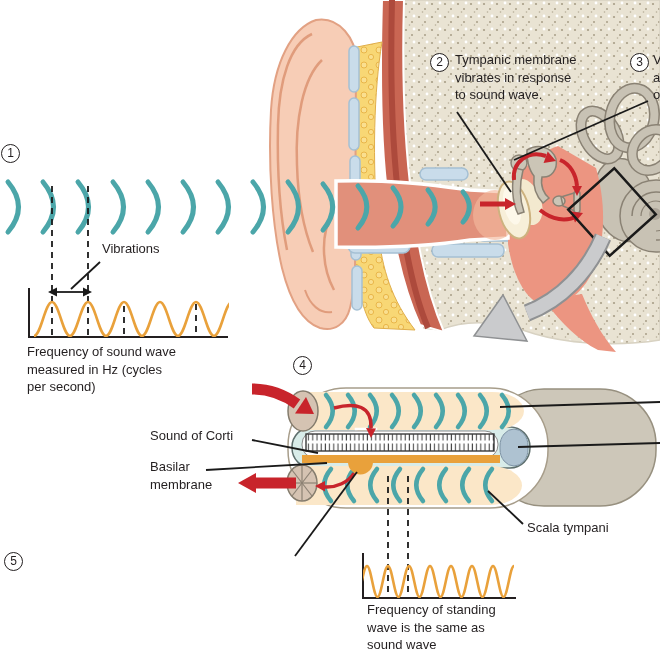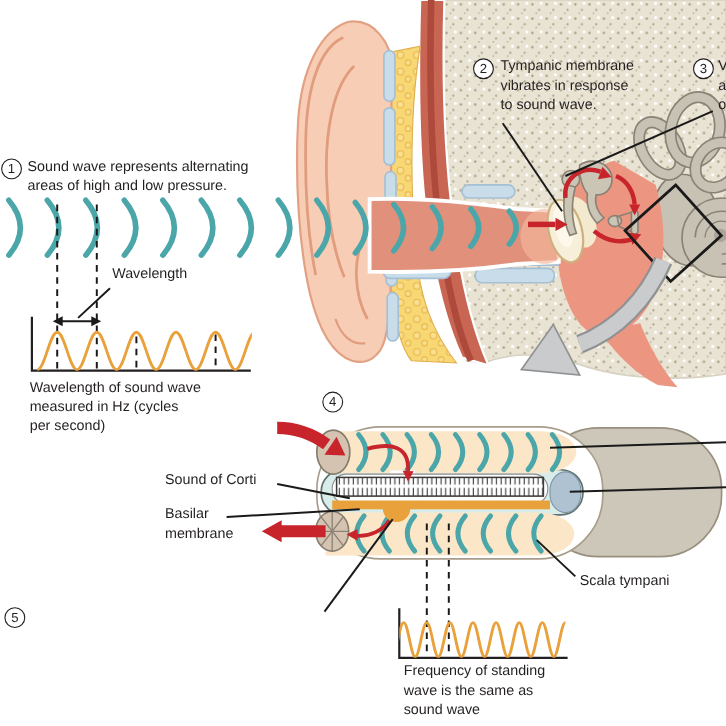--- a/index.html
+++ b/index.html
@@ -254,39 +254,37 @@
       <line x1="408" y1="476" x2="408" y2="596"></line>
     </g>
     <g id="standing-wave-plot">
           <path d="M 363 553 L 363 598 L 516 598" fill="none" stroke="#231F20" stroke-width="2"></path>
           <path d="M 356.5 597 C 360.49 597 363.01 566 367 566 C 370.99 566 373.51 597 377.5 597 C 381.49 597 384.01 566 388 566 C 391.99 566 394.51 597 398.5 597 C 402.49 597 405.01 566 409 566 C 412.99 566 415.51 597 419.5 597 C 423.49 597 426.01 566 430 566 C 433.99 566 436.51 597 440.5 597 C 444.49 597 447.01 566 451 566 C 454.99 566 457.51 597 461.5 597 C 465.49 597 468.01 566 472 566 C 475.99 566 478.51 597 482.5 597 C 486.49 597 489.01 566 493 566 C 496.99 566 499.51 597 503.5 597 C 507.49 597 510.01 566 514 566" fill="none" stroke="#E9A13B" stroke-width="2.6" clip-path="url(#clip-standing_wave_plot)"></path>
         </g>
   </g>
 </svg>
 
 <span class="badge" style="left:1px;top:144px">1</span>
-<div class="txt" style="left:25px;top:142px;width:245px">Sound wave represents alternating
-areas of high and low pressure.</div>
 
 <span class="badge" style="left:430px;top:53px">2</span>
 <div class="txt" style="left:455px;top:51px;width:170px">Tympanic membrane
 vibrates in response
 to sound wave.</div>
 
 <span class="badge" style="left:630px;top:53px">3</span>
 <div class="txt" style="left:653px;top:51px;width:30px">V
 a
 o</div>
 
 <span class="badge" style="left:293px;top:356px">4</span>
 
 <span class="badge" style="left:4px;top:552px">5</span>
 
-<div class="txt" style="left:102px;top:240px">Wavelength</div>
-<div class="txt" style="left:27px;top:343px;width:215px">Wavelength of sound wave
+<div class="txt" style="left:102px;top:240px">Vibrations</div>
+<div class="txt" style="left:27px;top:343px;width:215px">Frequency of sound wave
 measured in Hz (cycles
 per second)</div>
 <div class="txt" style="left:150px;top:427px;width:110px">Sound of Corti</div>
 <div class="txt" style="left:150px;top:458px;width:95px">Basilar
 membrane</div>
 <div class="txt" style="left:367px;top:601px;width:190px">Frequency of standing
 wave is the same as
 sound wave</div>
 <div class="txt" style="left:527px;top:519px;width:125px">Scala tympani</div>
 

